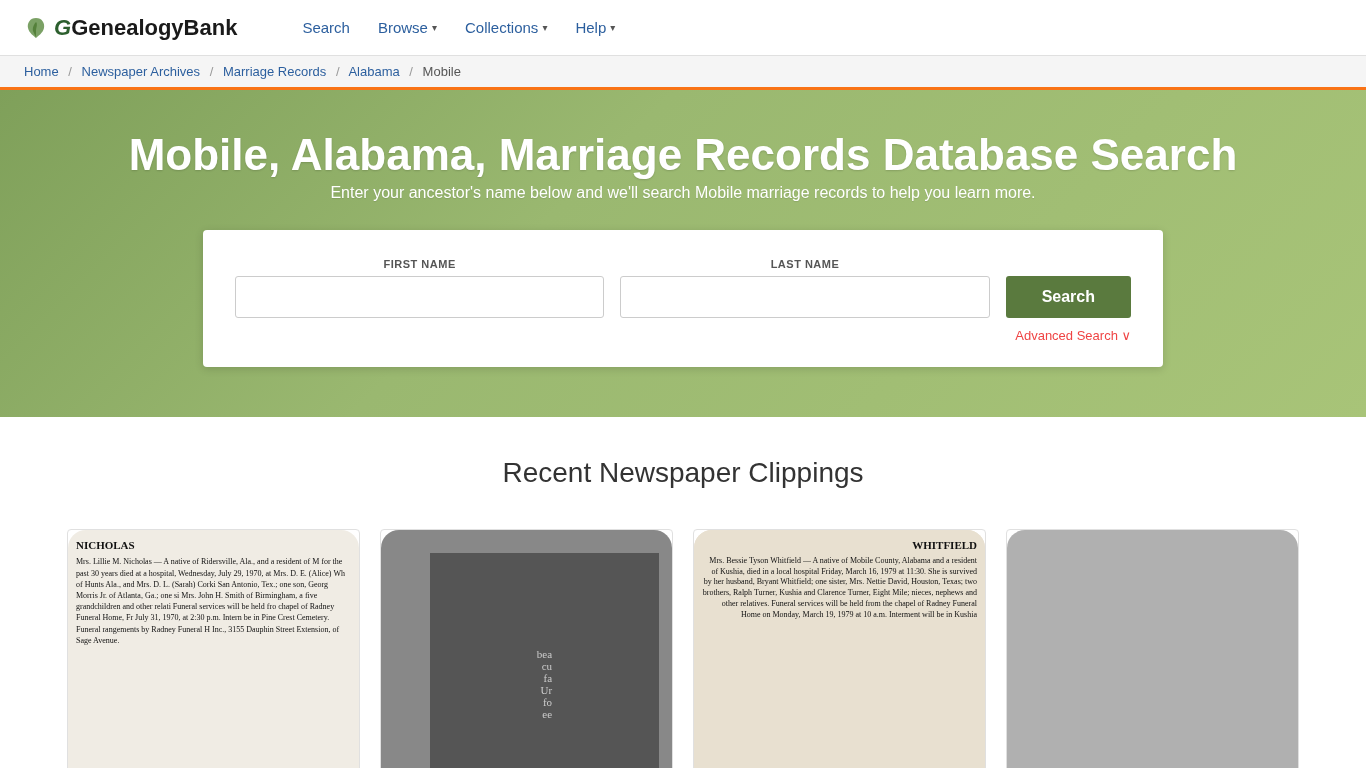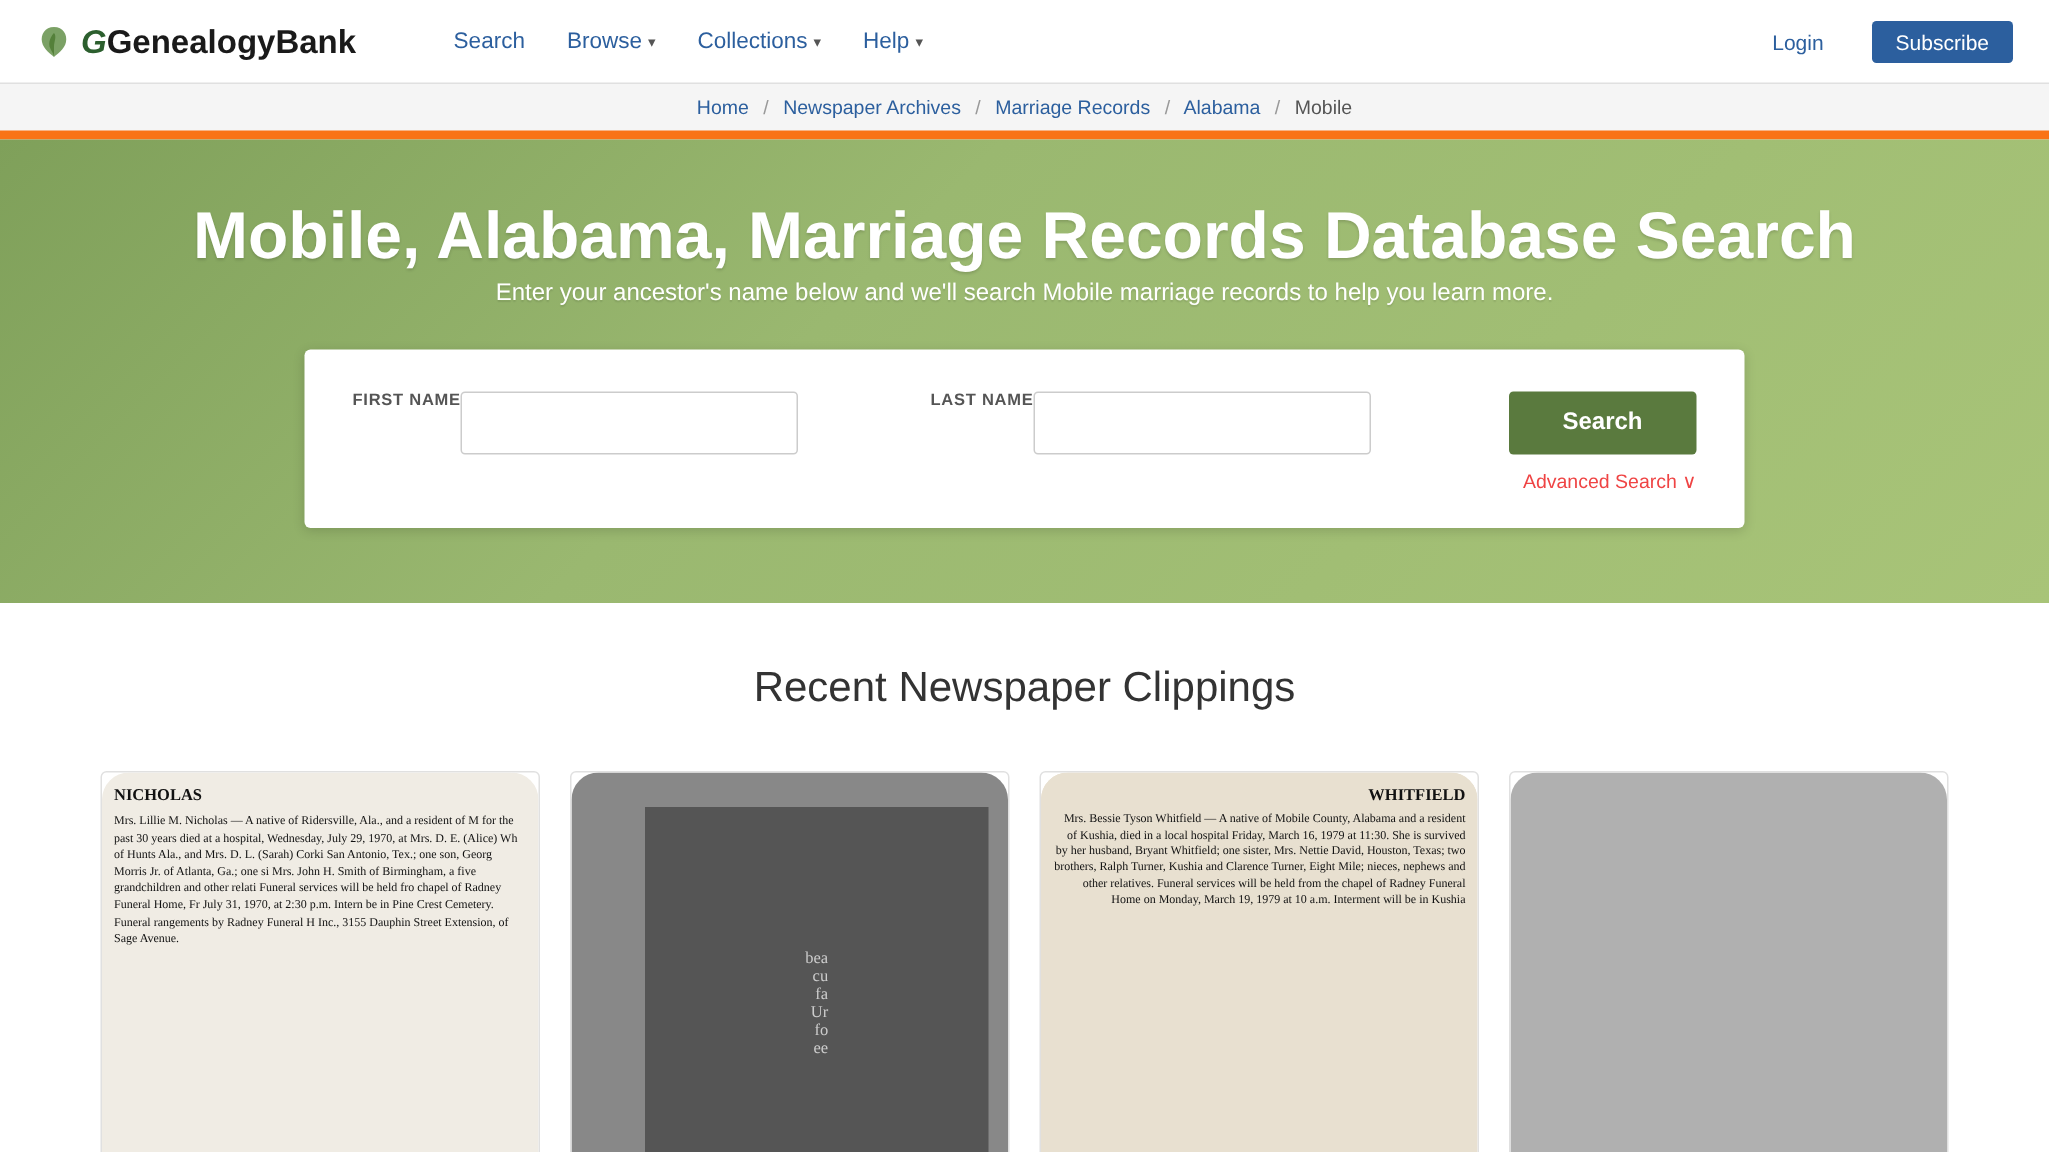--- a/index.html
+++ b/index.html
@@ -72,25 +72,24 @@
     .btn-subscribe {
       background: #2c5f9e;
       color: #fff;
       border: none;
       text-decoration: none;
     }
 
     
     .breadcrumb {
       background: #f5f5f5;
-      border-bottom: 6px solid #f97316;
+      border-bottom: 3px solid #f97316;
       padding: 8px 24px;
       font-size: 13px;
       color: #555;
-      text-align: center;
     }
     .breadcrumb a {
       color: #2c5f9e;
       text-decoration: none;
     }
     .breadcrumb .sep { margin: 0 6px; color: #999; }
     .breadcrumb .current { color: #555; }
 
     
     .hero {
@@ -119,21 +118,21 @@
       margin: 0 auto;
       box-shadow: 0 2px 8px rgba(0,0,0,0.15);
     }
     .search-fields {
       display: flex;
       gap: 16px;
       align-items: flex-end;
     }
     .field-group {
       display: flex;
-      flex-direction: row;
+      flex-direction: column;
       flex: 1;
     }
     .field-group label {
       font-size: 11px;
       font-weight: bold;
       color: #555;
       letter-spacing: 0.5px;
       margin-bottom: 6px;
       text-transform: uppercase;
     }
@@ -307,24 +306,20 @@
     </a>
     <a class="nav-item" href="#">
       <span>Collections</span>
       <span class="chevron">▾</span>
     </a>
     <a class="nav-item" href="#">
       <span>Help</span>
       <span class="chevron">▾</span>
     </a>
   </div>
-  <div class="navbar-right">
-    <a class="btn-login" href="#">Login</a>
-    <a class="btn-subscribe" href="#">Subscribe</a>
-  </div>
 </nav>
 
 <div class="breadcrumb">
   <a href="#">Home</a>
   <span class="sep">/</span>
   <a href="#">Newspaper Archives</a>
   <span class="sep">/</span>
   <a href="#">Marriage Records</a>
   <span class="sep">/</span>
   <a href="#">Alabama</a>

